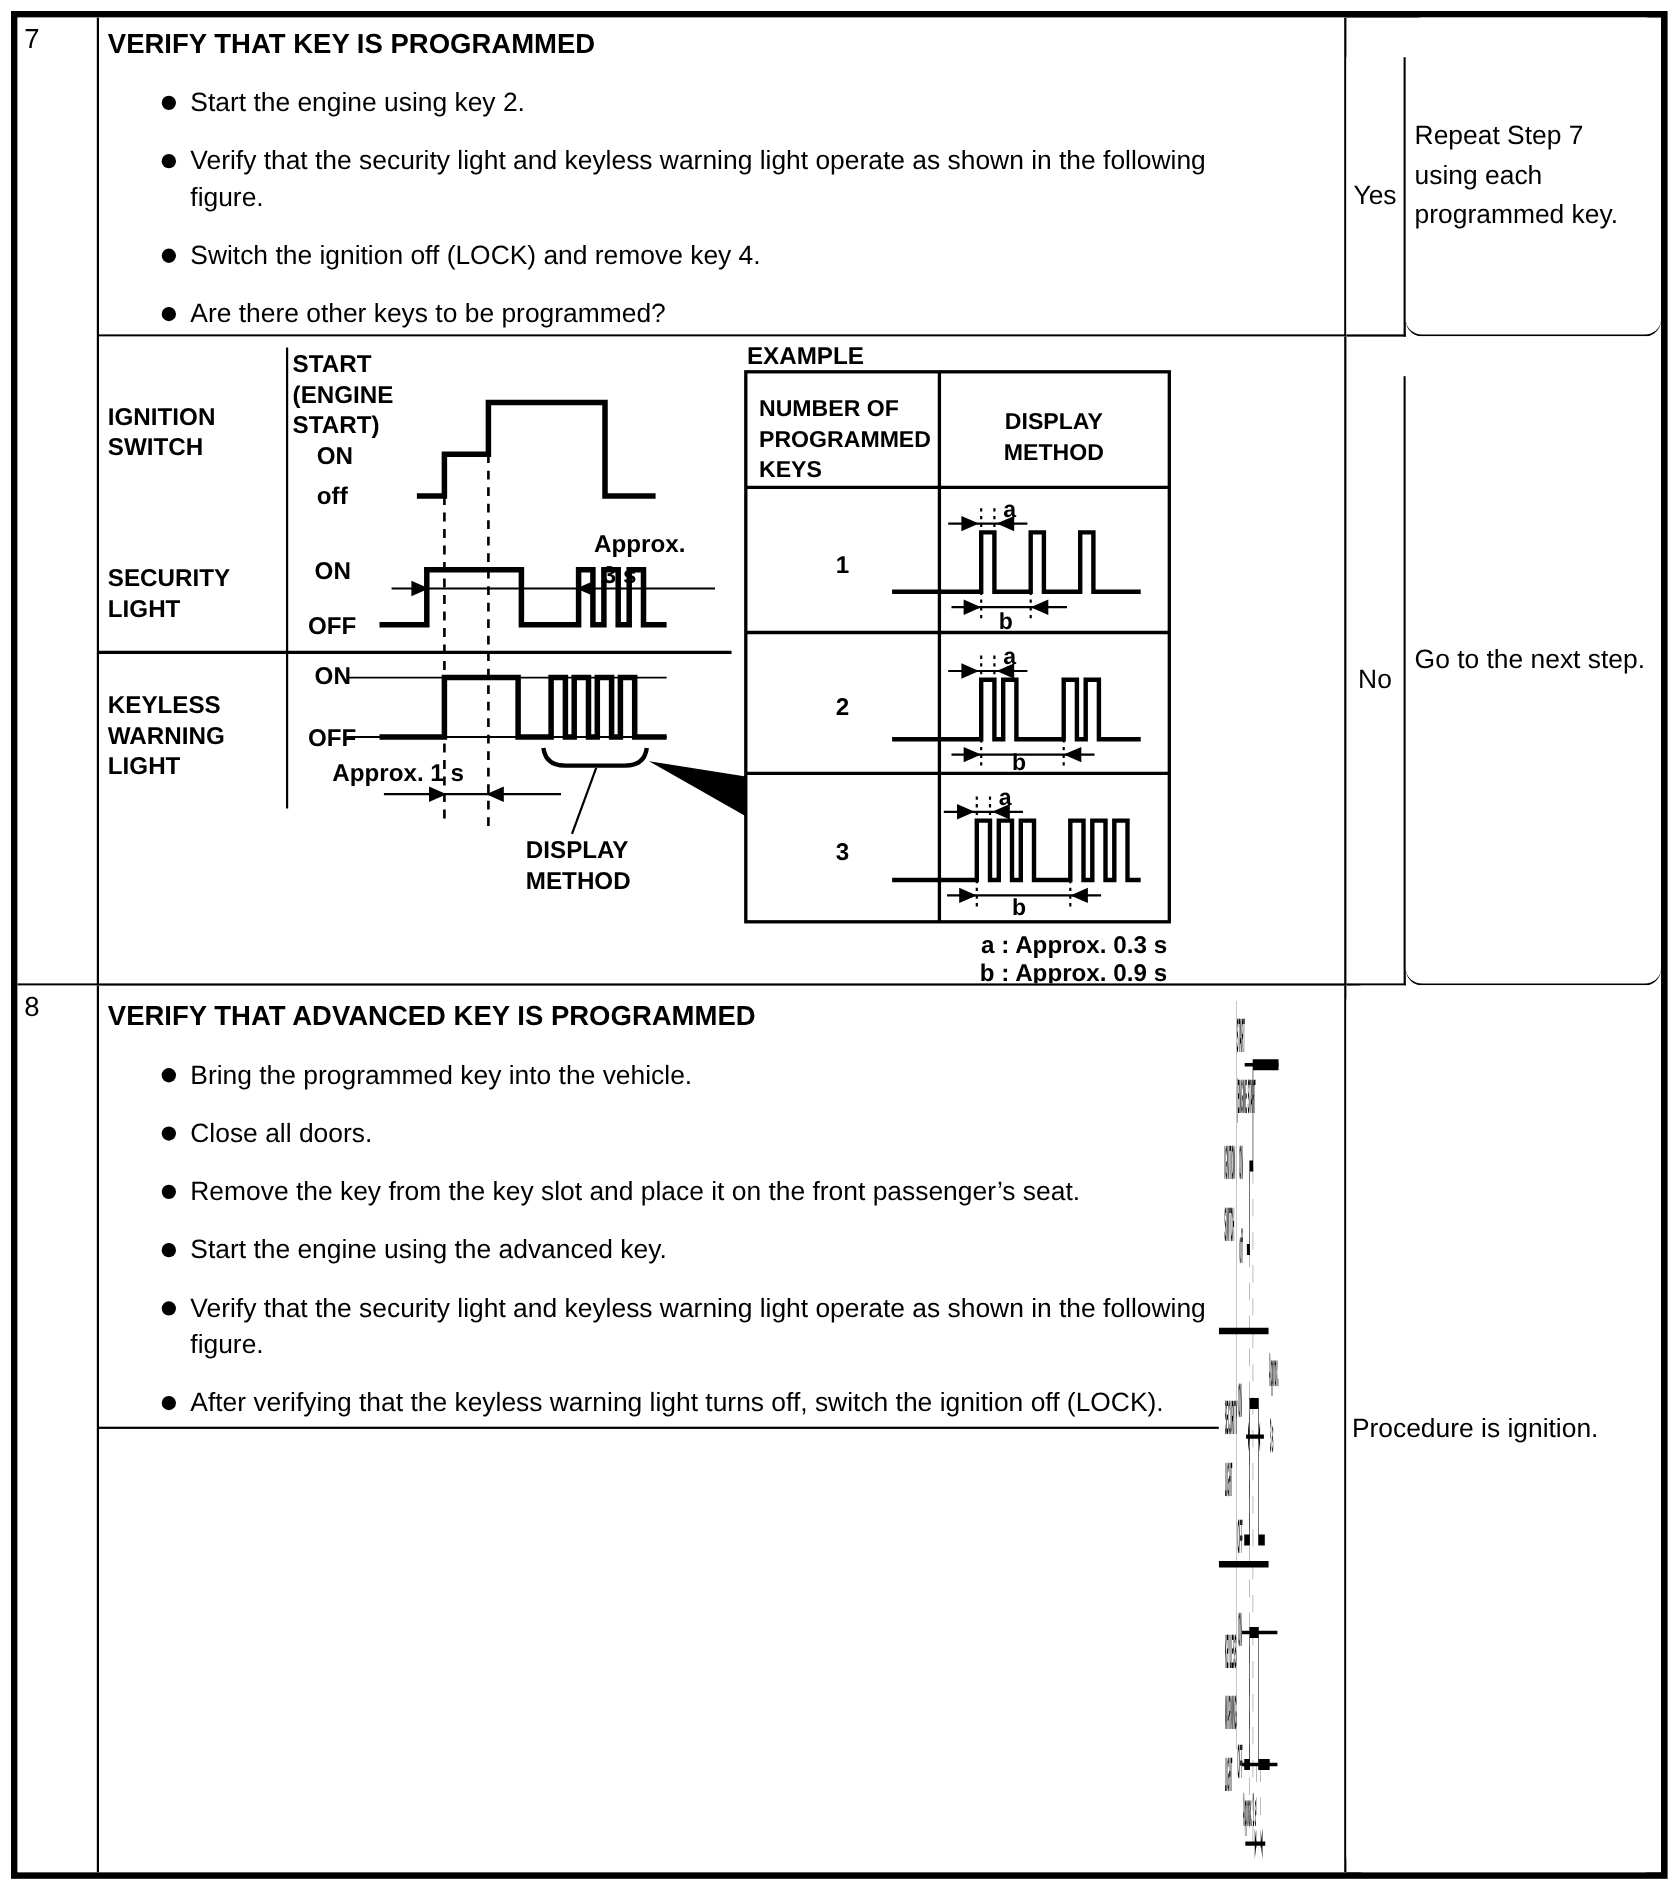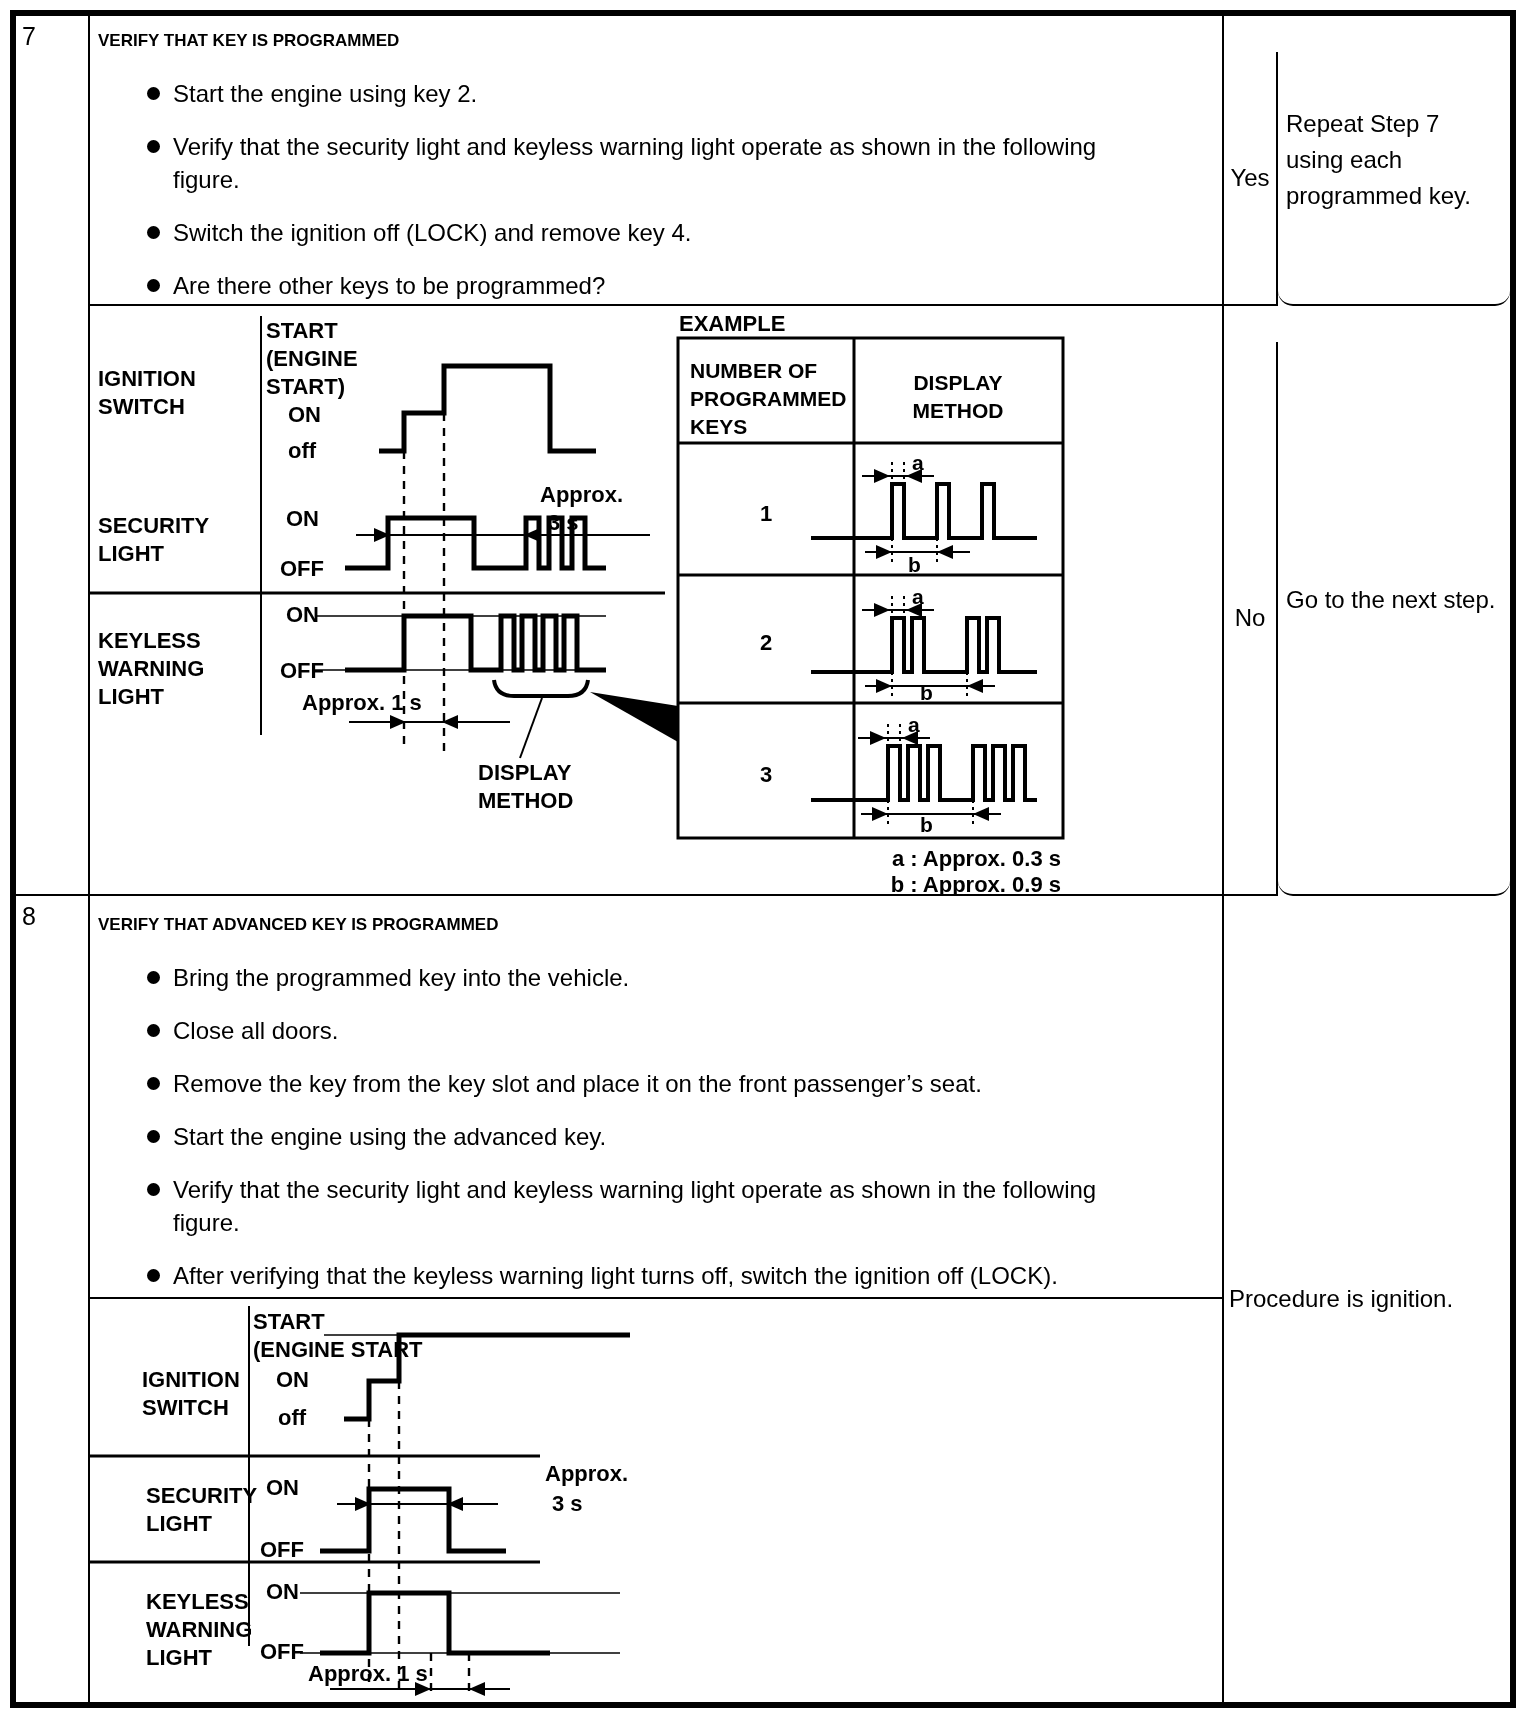--- a/index.html
+++ b/index.html
@@ -4,29 +4,29 @@
 <style>
   html,body{margin:0;padding:0;background:#fff;}
   body{width:1526px;height:1718px;font-family:"Liberation Sans",sans-serif;color:#000;position:relative;}
   .page{position:absolute;inset:0;padding:10px;box-sizing:border-box;background:#fff;}
   .tbl{width:100%;height:100%;box-sizing:border-box;border:6px solid #000;display:grid;
        grid-template-columns:74px 1134px 54px 1fr;grid-template-rows:290px 590px 1fr;}
   .cell{box-sizing:border-box;overflow:hidden;background:#fff;}
   .br{border-right:2px solid #000;}
   .bb{border-bottom:2px solid #000;}
   .numcell{font-size:25px;padding:6px 0 0 6px;}
-  .titleln{font-weight:bold;font-size:17px;line-height:33px;}
+  .titleln{font-weight:bold;font-size:25px;line-height:33px;}
   .contentcell{padding:8px 12px 0 8px;}
   ul.blist{list-style:none;margin:20px 0 0 0;padding:0 0 0 49px;}
   ul.blist li{display:flex;gap:13px;margin-bottom:20px;font-size:24px;line-height:33px;}
   .dot{flex:none;width:13px;height:13px;border-radius:50%;background:#000;margin-top:10px;}
   .btxt{white-space:pre-line;}
   .ynlabel{display:flex;align-items:center;justify-content:center;font-size:24px;margin-top:36px;}
   .actioncell{display:flex;align-items:center;font-size:24px;line-height:36px;padding-left:8px;white-space:pre-line;border-radius:15px;}
-  .c8wrap{display:flex;flex-direction:column;}
+  .c8wrap{display:flex;flex-direction:row;}
   .c8text{height:403px;box-sizing:border-box;border-bottom:2px solid #000;padding:12px 12px 0 8px;}
   .figbox{position:relative;}
   svg{display:block;}
   svg text{font-family:"Liberation Sans",sans-serif;font-weight:bold;fill:#000;}
   .t22{font-size:22px;}
   .t21{font-size:21px;}
   .wave{fill:none;stroke:#000;stroke-width:5;}
   .wave2{fill:none;stroke:#000;stroke-width:4;}
   .thin{fill:none;stroke:#000;stroke-width:2;}
   .hair{fill:none;stroke:#000;stroke-width:1.6;}

